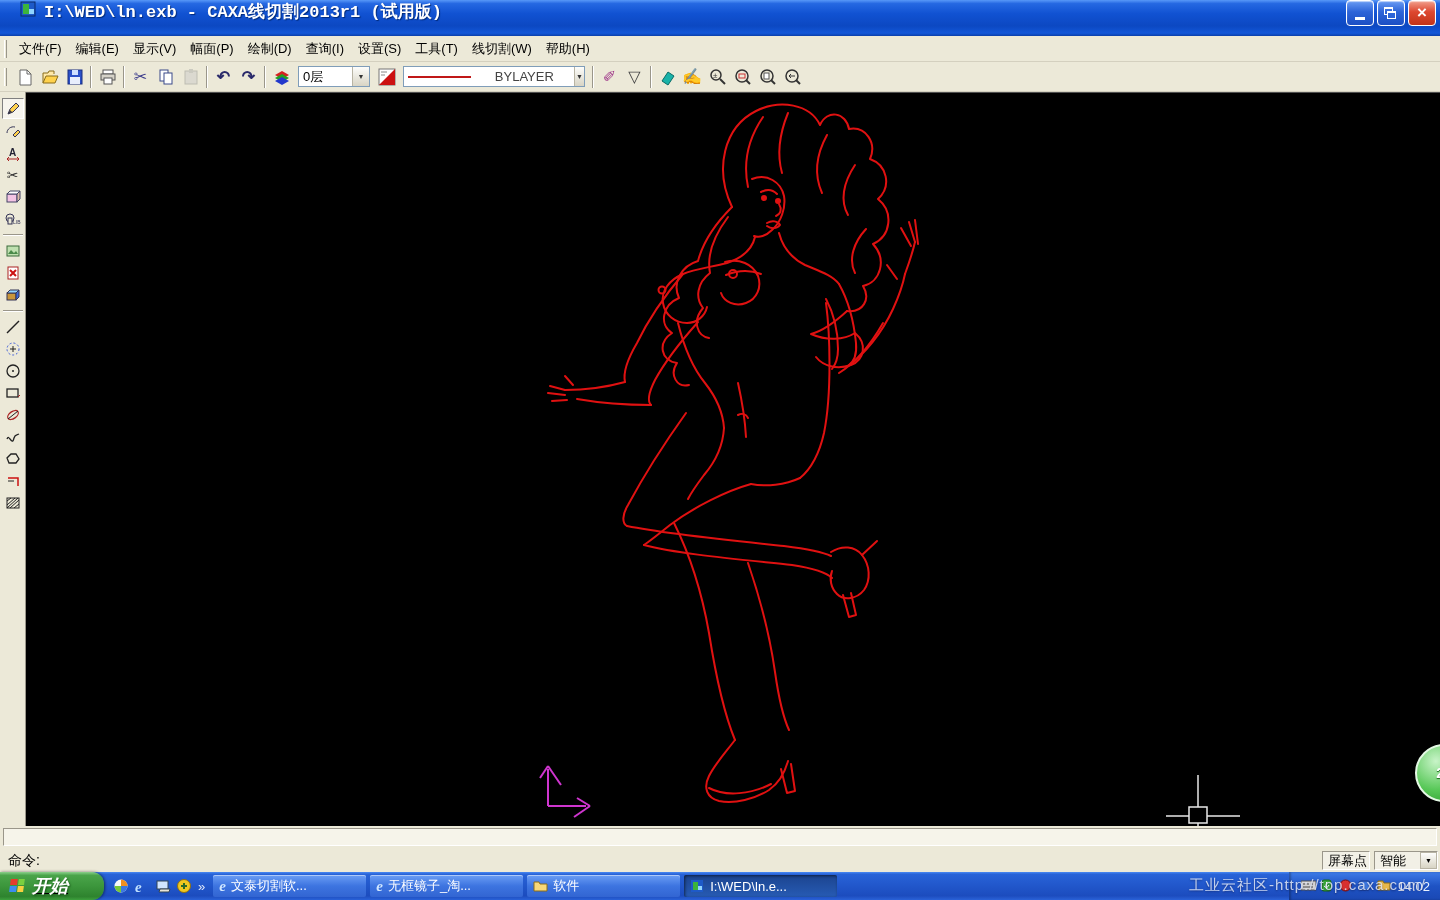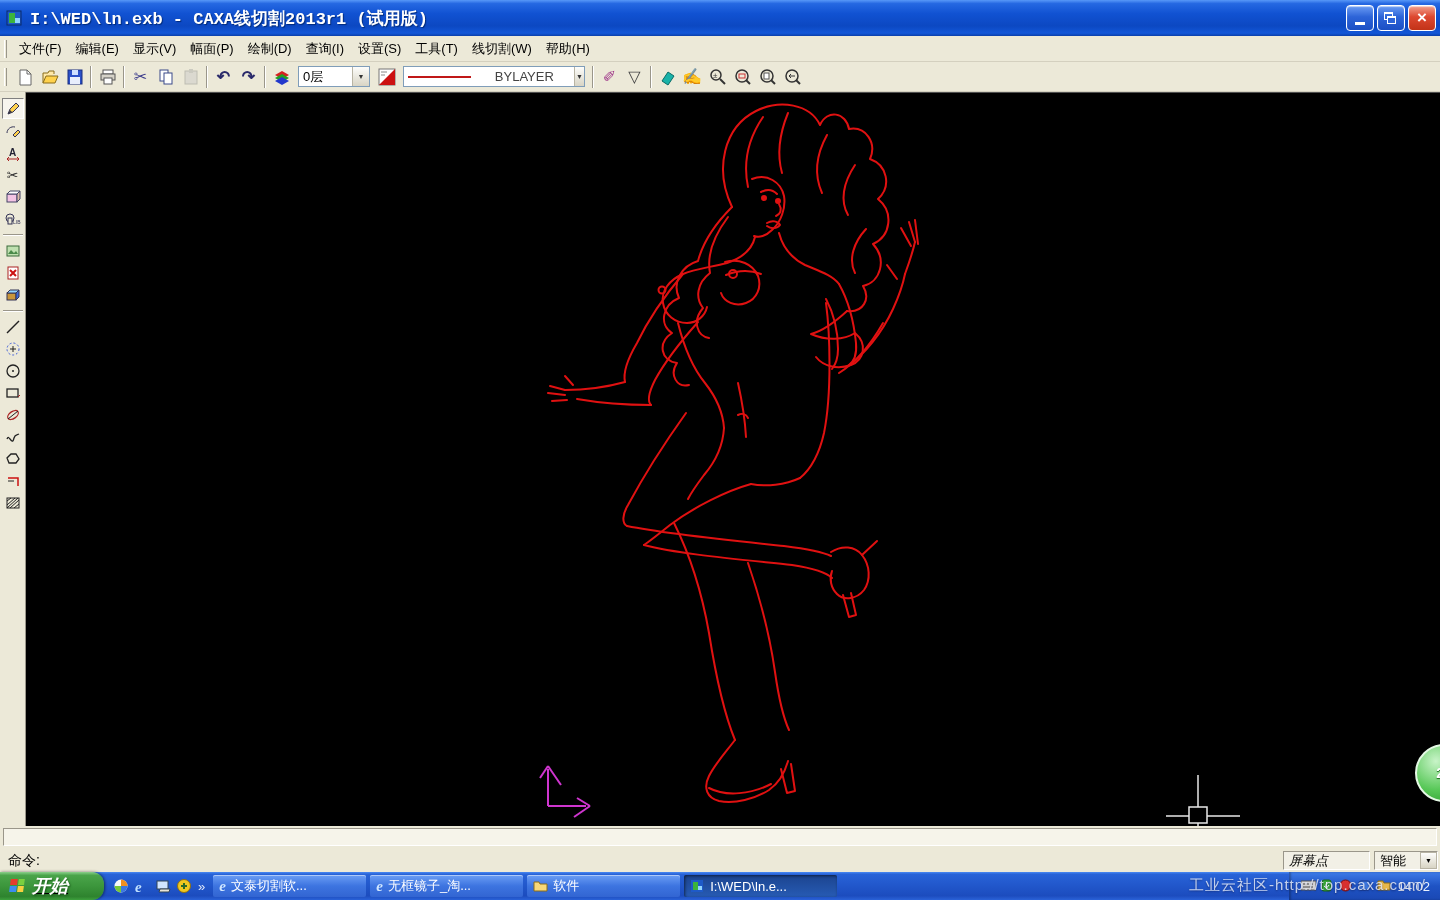--- a/index.html
+++ b/index.html
@@ -1,21 +1,21 @@
 <!DOCTYPE html>
 <html><head>
 <meta charset="utf-8">
 <style>
   * { margin:0; padding:0; box-sizing:border-box; }
   html,body { width:1440px; height:900px; overflow:hidden; background:#000; }
   body { font-family:"Liberation Sans", sans-serif; font-size:13px; }
   .screen { width:1440px; height:900px; display:flex; flex-direction:column; }
 
   
-  .titlebar { height:36px; flex:0 0 36px; display:flex; align-items:center; padding:0 4px 0 6px;
+  .titlebar { height:36px; flex:0 0 36px; display:flex; padding:0 4px 0 20px;
     background:linear-gradient(180deg,#5898f8 0%,#2568e2 10%,#1152d2 38%,#0c48c2 72%,#1257d8 92%,#0a3faa 100%); }
   .app-icon { width:18px; height:18px; margin-right:6px; display:inline-flex; }
   .title-text { color:#fff; font-family:"Liberation Mono", monospace; font-weight:bold; font-size:17px;
     text-shadow:1px 1px 1px #012a7a; white-space:nowrap; }
   .winbtns { margin-left:auto; display:flex; gap:3px; }
   .wbtn { width:28px; height:26px; border-radius:4px; border:1px solid #fff; display:flex; align-items:center;
     justify-content:center; color:#fff; font-weight:bold; font-size:15px;
     background:linear-gradient(180deg,#6a9cf4,#2d64d8 45%,#1c4fc4); box-shadow:inset 0 1px 1px rgba(255,255,255,.6); }
   .wbtn.close { background:linear-gradient(180deg,#f2a08c,#dd4830 45%,#c23318); font-size:17px; }
   .wbtn .minbar { width:10px; height:3px; background:#fff; margin-top:10px; }
@@ -64,21 +64,21 @@
   .badge span { color:#fff; font-weight:bold; font-size:14px; text-shadow:0 1px 1px #1a6a1a; }
 
   
   .promptstrip { flex:0 0 23px; background:#ece9d8; padding:2px 3px; }
   .promptfield { height:18px; background:#f6f4ea; border:1px solid; border-color:#9a968a #fff #fff #9a968a; }
   .statusrow { flex:0 0 23px; background:#ece9d8; display:flex; align-items:center; padding:0 2px; }
   .cmdlabel { padding-left:6px; font-size:14px; flex:1; }
   .sbox { height:19px; background:#f2f0e6; border:1px solid; border-color:#9a968a #fff #fff #9a968a;
     display:flex; align-items:center; padding:0 5px; margin-left:4px; font-size:13px; white-space:nowrap; }
   .coordbox { width:282px; }
-  .snapbox { width:87px;font-style:italic; }
+  .snapbox { width:48px; }
   .pointbox { width:64px; padding-right:0; }
   .pointbox .pm-arrow { margin-left:auto; width:17px; height:17px; background:linear-gradient(180deg,#fdfdfb,#d8d4c4);
     border:1px solid #b8b4a4; display:flex; align-items:center; justify-content:center; font-size:7px; }
 
   
   .taskbar { flex:0 0 28px; position:relative; display:flex; align-items:center;
     background:linear-gradient(180deg,#4a8af2 0%,#2863d8 8%,#2258cc 45%,#1c4cbe 85%,#2a62d8 100%); }
   .startbtn { height:28px; width:104px; display:flex; align-items:center; gap:6px; padding:0 14px 0 8px;
     border-radius:0 12px 12px 0; background:linear-gradient(180deg,#8cd08c 0%,#4aa44a 12%,#3c963c 50%,#2e832e 88%,#3da03d 100%);
     box-shadow:1px 0 3px rgba(0,0,0,.5);text-decoration:underline; }

